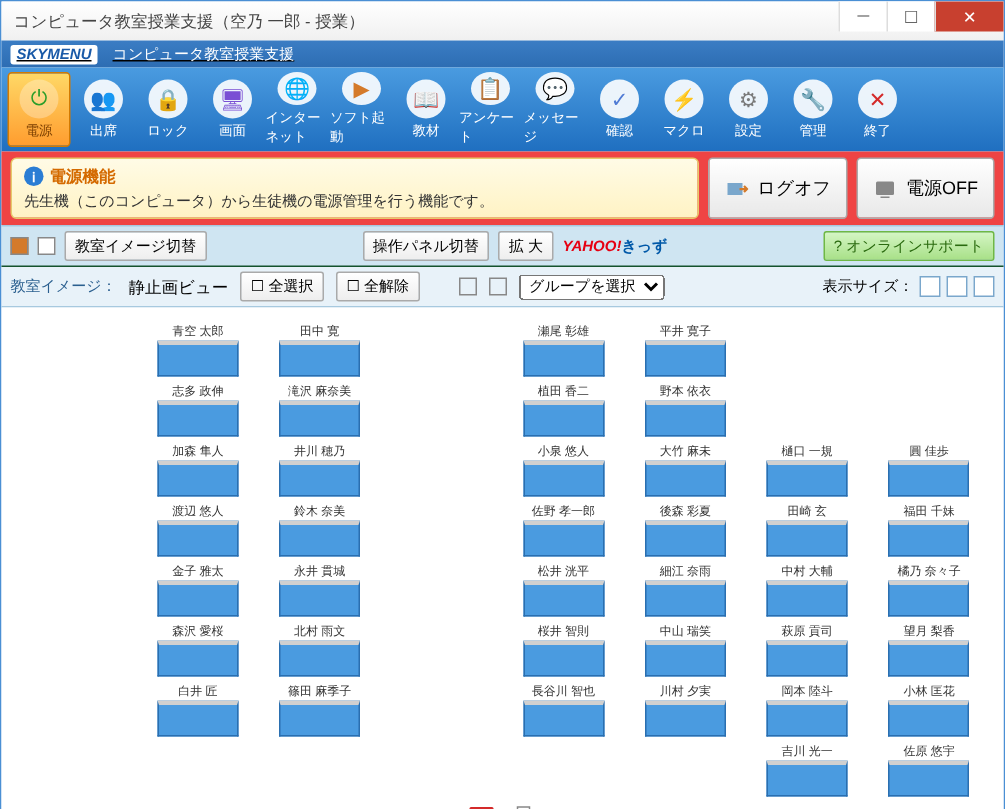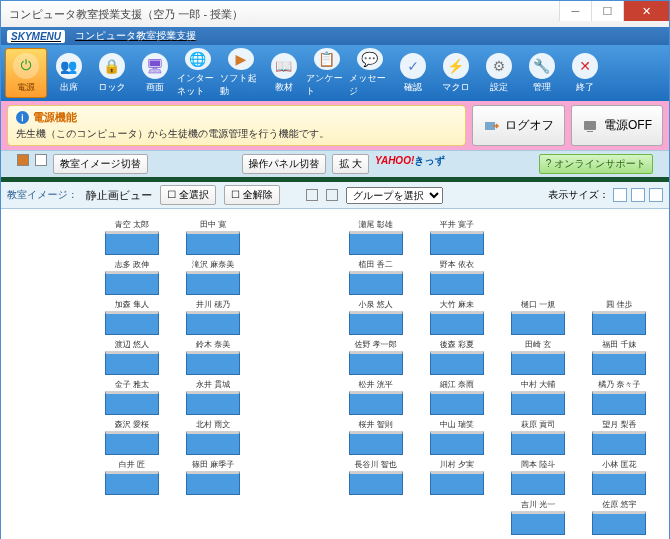--- a/index.html
+++ b/index.html
@@ -12,28 +12,28 @@
 .winbtn.min,.winbtn.max { background:#fff; color:#666; }
 .menubar { background:linear-gradient(#3b7dc4,#2d6db3); height:18px; display:flex; align-items:center; padding:0 6px; gap:10px;text-decoration:underline; }
 .logo { background:#fff; padding:1px 4px; border-radius:2px; font-weight:bold; font-size:10px; color:#1a5aa8; font-style:italic; }
 .menubar-label { color:#fff; font-size:10px; }
 .toolbar { background:linear-gradient(#4a9be0,#1f6fc0); display:flex; padding:3px 4px; gap:1px; }
 .tbtn { display:flex; flex-direction:column; align-items:center; justify-content:center; width:42px; height:50px; border-radius:3px; cursor:pointer; color:#fff; font-size:9px; gap:2px; }
 .tbtn.active { background:linear-gradient(#ffd866,#ff9d2f); border:1px solid #d47a00; color:#7a3e00; }
 .ticon { width:26px; height:26px; border-radius:50%; display:flex; align-items:center; justify-content:center; font-size:14px; }
 .tbtn.active .ticon { background:rgba(255,255,255,0.3); }
 .tbtn:not(.active) .ticon { background:rgba(255,255,255,0.9); }
-.infobar { display:flex; align-items:stretch; padding:4px 6px; background:#f9a8d4; gap:6px; }
+.infobar { display:flex; align-items:stretch; padding:4px 6px; background:#ef4444; gap:6px; }
 .info-balloon { flex:1; background:linear-gradient(#fffbe6,#fff3c4); border:1px solid #e6c96b; border-radius:4px; padding:4px 8px; }
 .info-title { color:#d46a00; font-size:11px; font-weight:bold; display:flex; align-items:center; gap:4px; }
 .info-title::before { content:"ℹ"; background:#2a7dd4; color:#fff; border-radius:50%; width:13px; height:13px; display:inline-flex; align-items:center; justify-content:center; font-size:9px; }
 .info-body { font-size:10px; color:#333; margin-top:2px; }
 .action-btn { background:linear-gradient(#fff,#e8e8e8); border:1px solid #aaa; border-radius:3px; padding:4px 10px; display:flex; align-items:center; gap:6px; font-size:12px; cursor:pointer; min-width:90px; }
 .aicon { width:16px; height:16px; }
-.controlbar { background:#cfe5f2; border-top:1px solid #a7c9df; border-bottom:5px solid #14532d; display:flex; align-items:flex-start; padding:3px 16px; font-size:10px; gap:6px; }
+.controlbar { background:#cfe5f2; border-top:1px solid #a7c9df; border-bottom:1px solid #14532d; display:flex; align-items:center; padding:3px 6px; font-size:10px; gap:6px; }
 .cbtn { background:linear-gradient(#fff,#eee); border:1px solid #aaa; border-radius:2px; padding:2px 6px; font-size:10px; cursor:pointer; }
 .cbtn.green { background:linear-gradient(#d4f5c4,#a8e088); border-color:#6fb845; color:#2a6a0f; }
 .yahoo { font-weight:bold; }
 .yahoo .y { color:#e60012; font-style:italic; }
 .yahoo .k { color:#0058a8; }
 .subbar { background:#e8f2f9; border-bottom:1px solid #a7c9df; display:flex; align-items:center; padding:3px 6px; font-size:10px; gap:8px; }
 .sublabel { color:#2a5f8f; }
 .subval { font-size:11px;text-align:right; }
 .select { font-size:10px; padding:1px 2px; }
 .subright { margin-left:auto; display:flex; align-items:center; gap:4px; }

